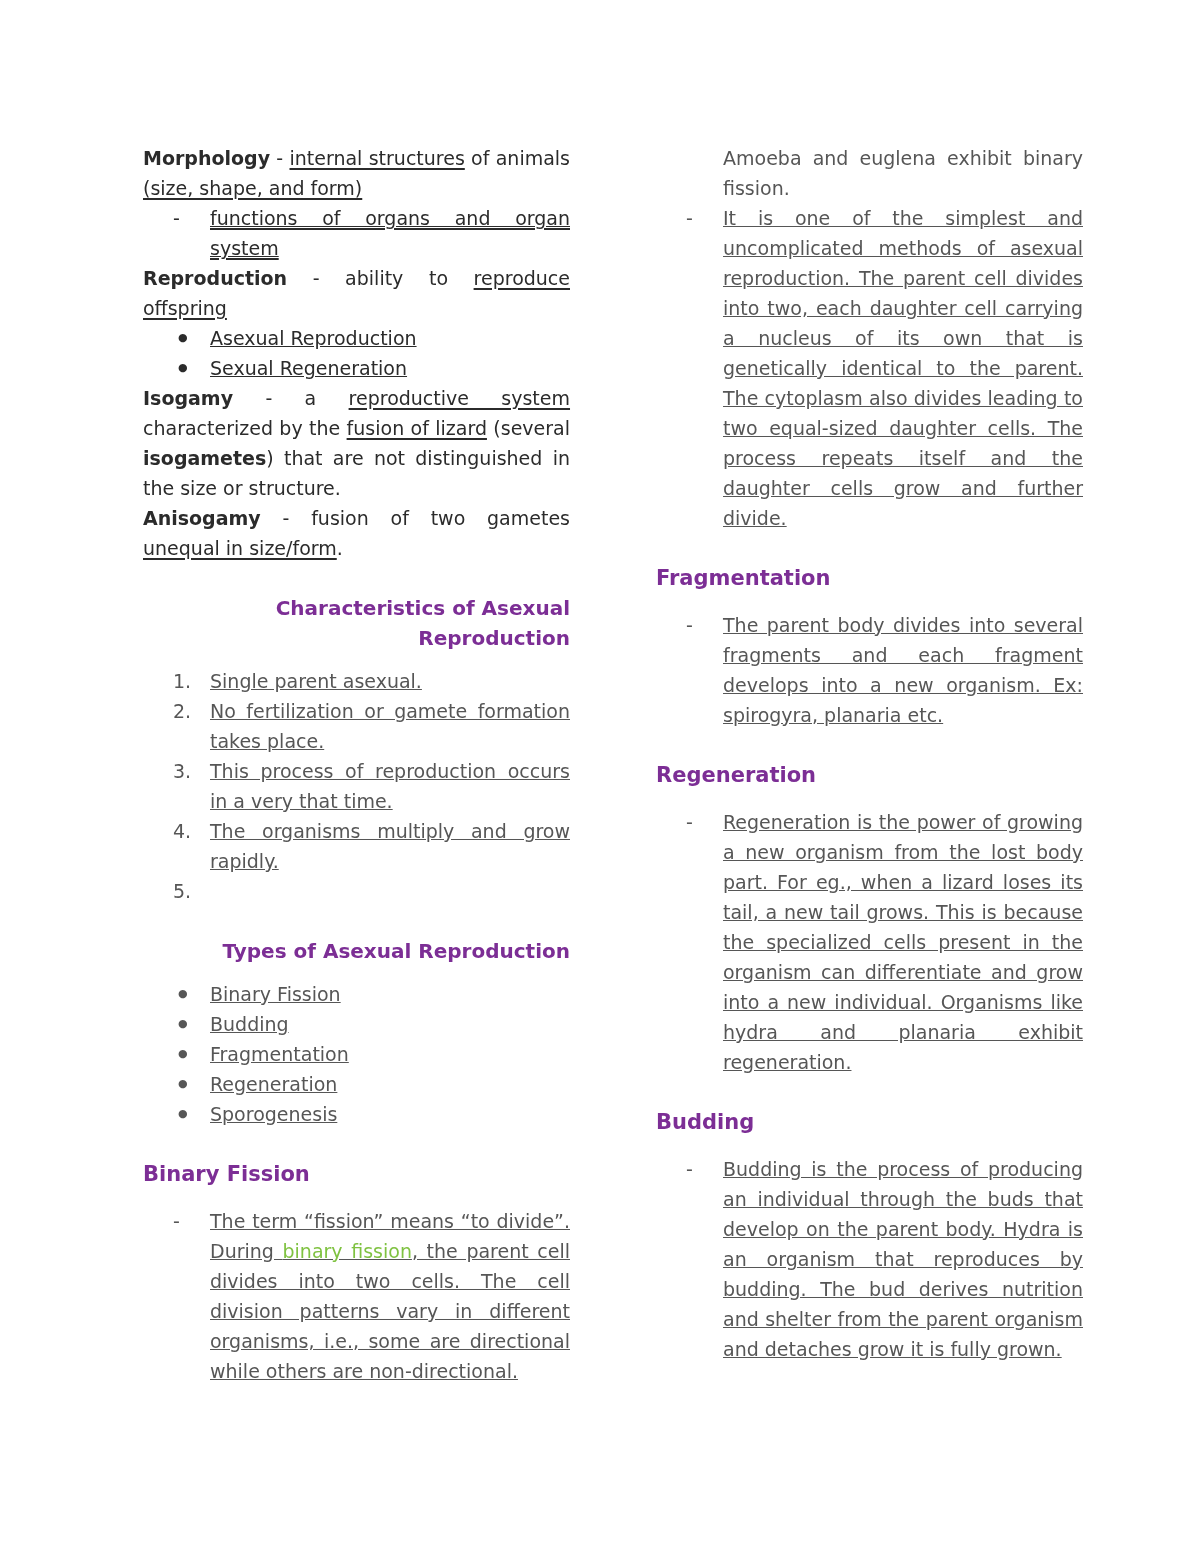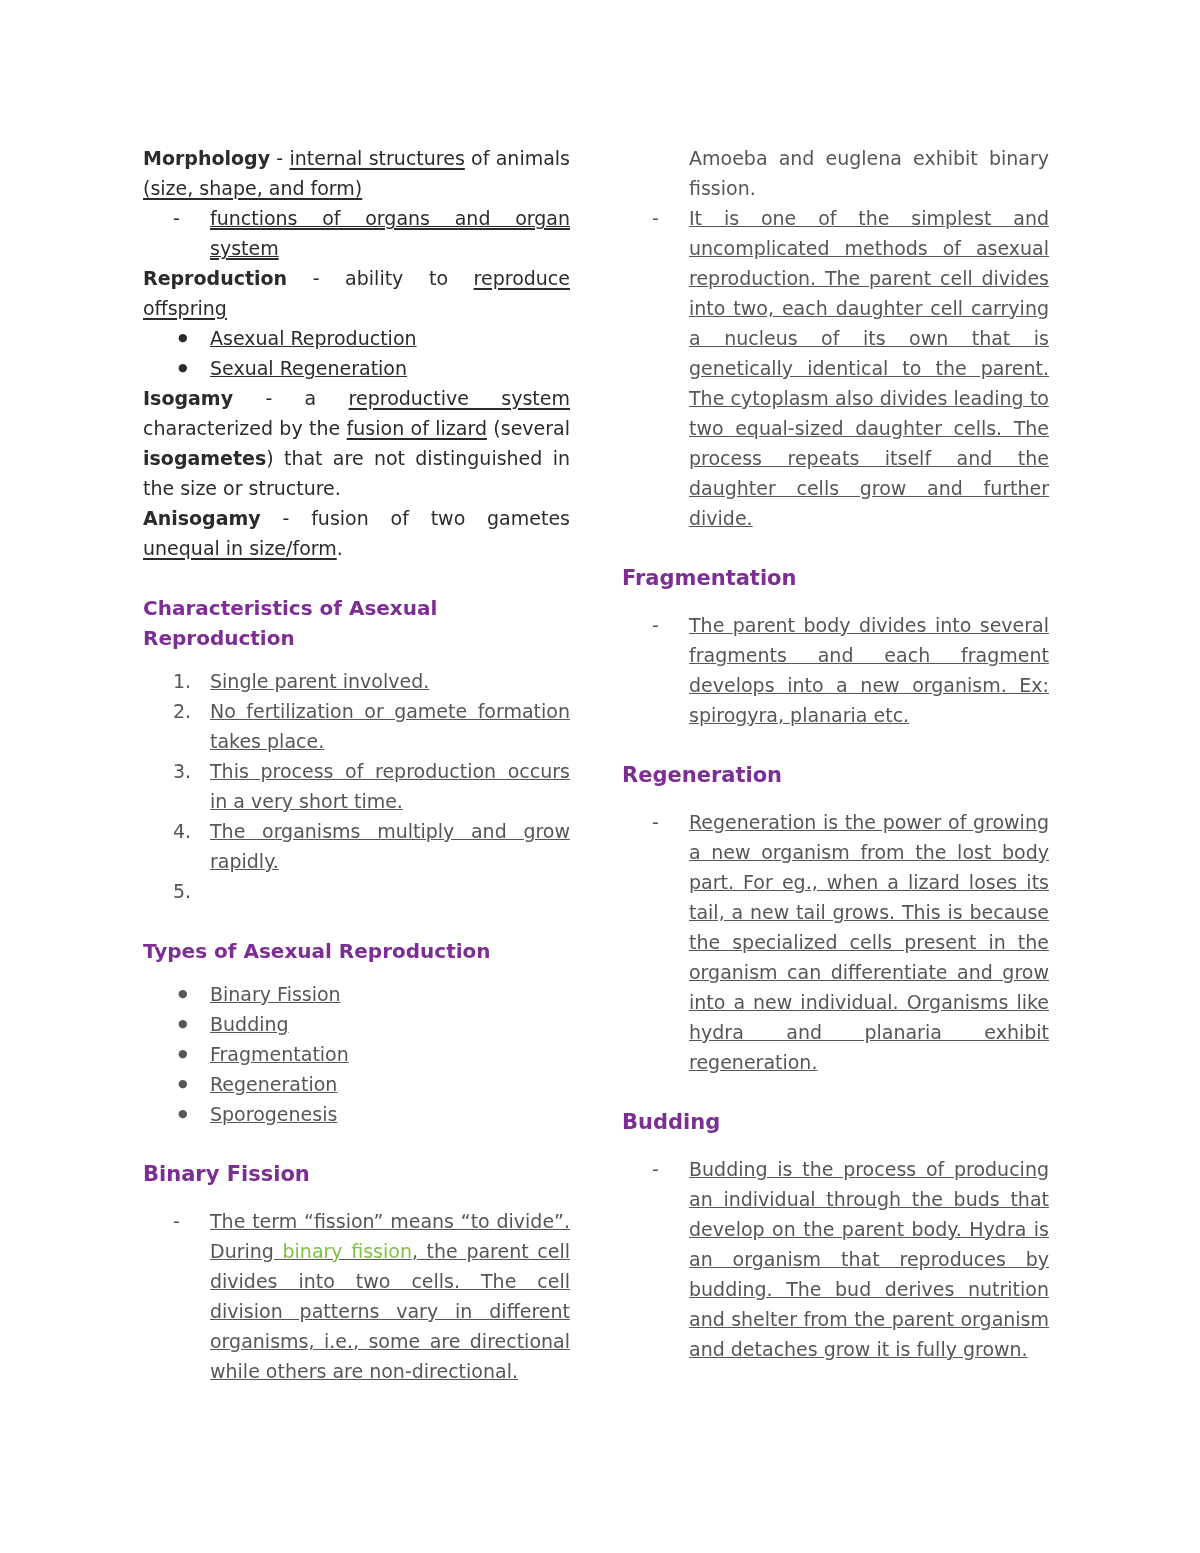--- a/index.html
+++ b/index.html
@@ -11,21 +11,21 @@
   }
   .page { position: relative; width: 1200px; height: 1553px; overflow: hidden; }
 
   .col {
     position: absolute; top: 143px; width: 427px;
     font-size: 19px; line-height: 30px;
     color: var(--gray, #565656);
     text-align: justify;
   }
   .col-left  { left: 143px; }
-  .col-right { left: 622px; }
+  .col-right { left: 656px; }
 
   .block { margin: 0; }
   .def { color: var(--ink, #2b2b2b); }
 
   
   .item { display: flex; align-items: flex-start; }
   .item .marker {
     flex: 0 0 67px; box-sizing: border-box;
     padding-left: 30px; text-align: left;
   }
@@ -33,21 +33,21 @@
   .item .content { flex: 1 1 auto; text-align: justify; min-width: 0; text-decoration: underline; }
   .cont { padding-left: 67px; } 
 
   .heading {
     color: var(--purple, #7c2e95);
     font-weight: bold;
     font-size: 20px; line-height: 30px;
     margin: 30px 0 14px 0;
     text-align: left;
   }
-  .heading.center { text-align: left; margin: 30px 0 13px 0; }
+  .heading.center { text-align: right; margin: 30px 0 13px 0; }
   .heading.side { font-size: 21px; margin: 30px 0 17px 0; }
 
   .b { font-weight: bold; }
   .u { text-decoration: underline; text-underline-offset: 3px; text-decoration-thickness: 1.5px; }
   .g { color: var(--green, #7fc241); }
 </style>
 </head>
 <body style="background: rgb(255, 255, 255);">
 
 <div class="page">
@@ -74,29 +74,29 @@
     </div>
 
     <p class="block def"><span class="b">Isogamy</span><span> - a </span><span class="u">reproductive system</span><span> characterized by the </span><span class="u">fusion of lizard</span><span> (several </span><span class="b">isogametes</span><span>) that are not distinguished in the size or structure.</span></p>
 
     <p class="block def"><span class="b">Anisogamy</span><span> - fusion of two gametes </span><span class="u">unequal in size/form</span><span>.</span></p>
 
     <h2 class="heading center">Characteristics of Asexual Reproduction</h2>
 
     <div class="item">
       <span class="marker">1.</span>
-      <span class="content">Single parent involved.</span>
+      <span class="content">Single parent asexual.</span>
     </div>
     <div class="item">
       <span class="marker">2.</span>
       <span class="content">No fertilization or gamete formation takes place.</span>
     </div>
     <div class="item">
       <span class="marker">3.</span>
-      <span class="content">This process of reproduction occurs in a very short time.</span>
+      <span class="content">This process of reproduction occurs in a very that time.</span>
     </div>
     <div class="item">
       <span class="marker">4.</span>
       <span class="content">The organisms multiply and grow rapidly.</span>
     </div>
     <div class="item">
       <span class="marker">5.</span>
     </div>
 
     <h2 class="heading center">Types of Asexual Reproduction</h2>

